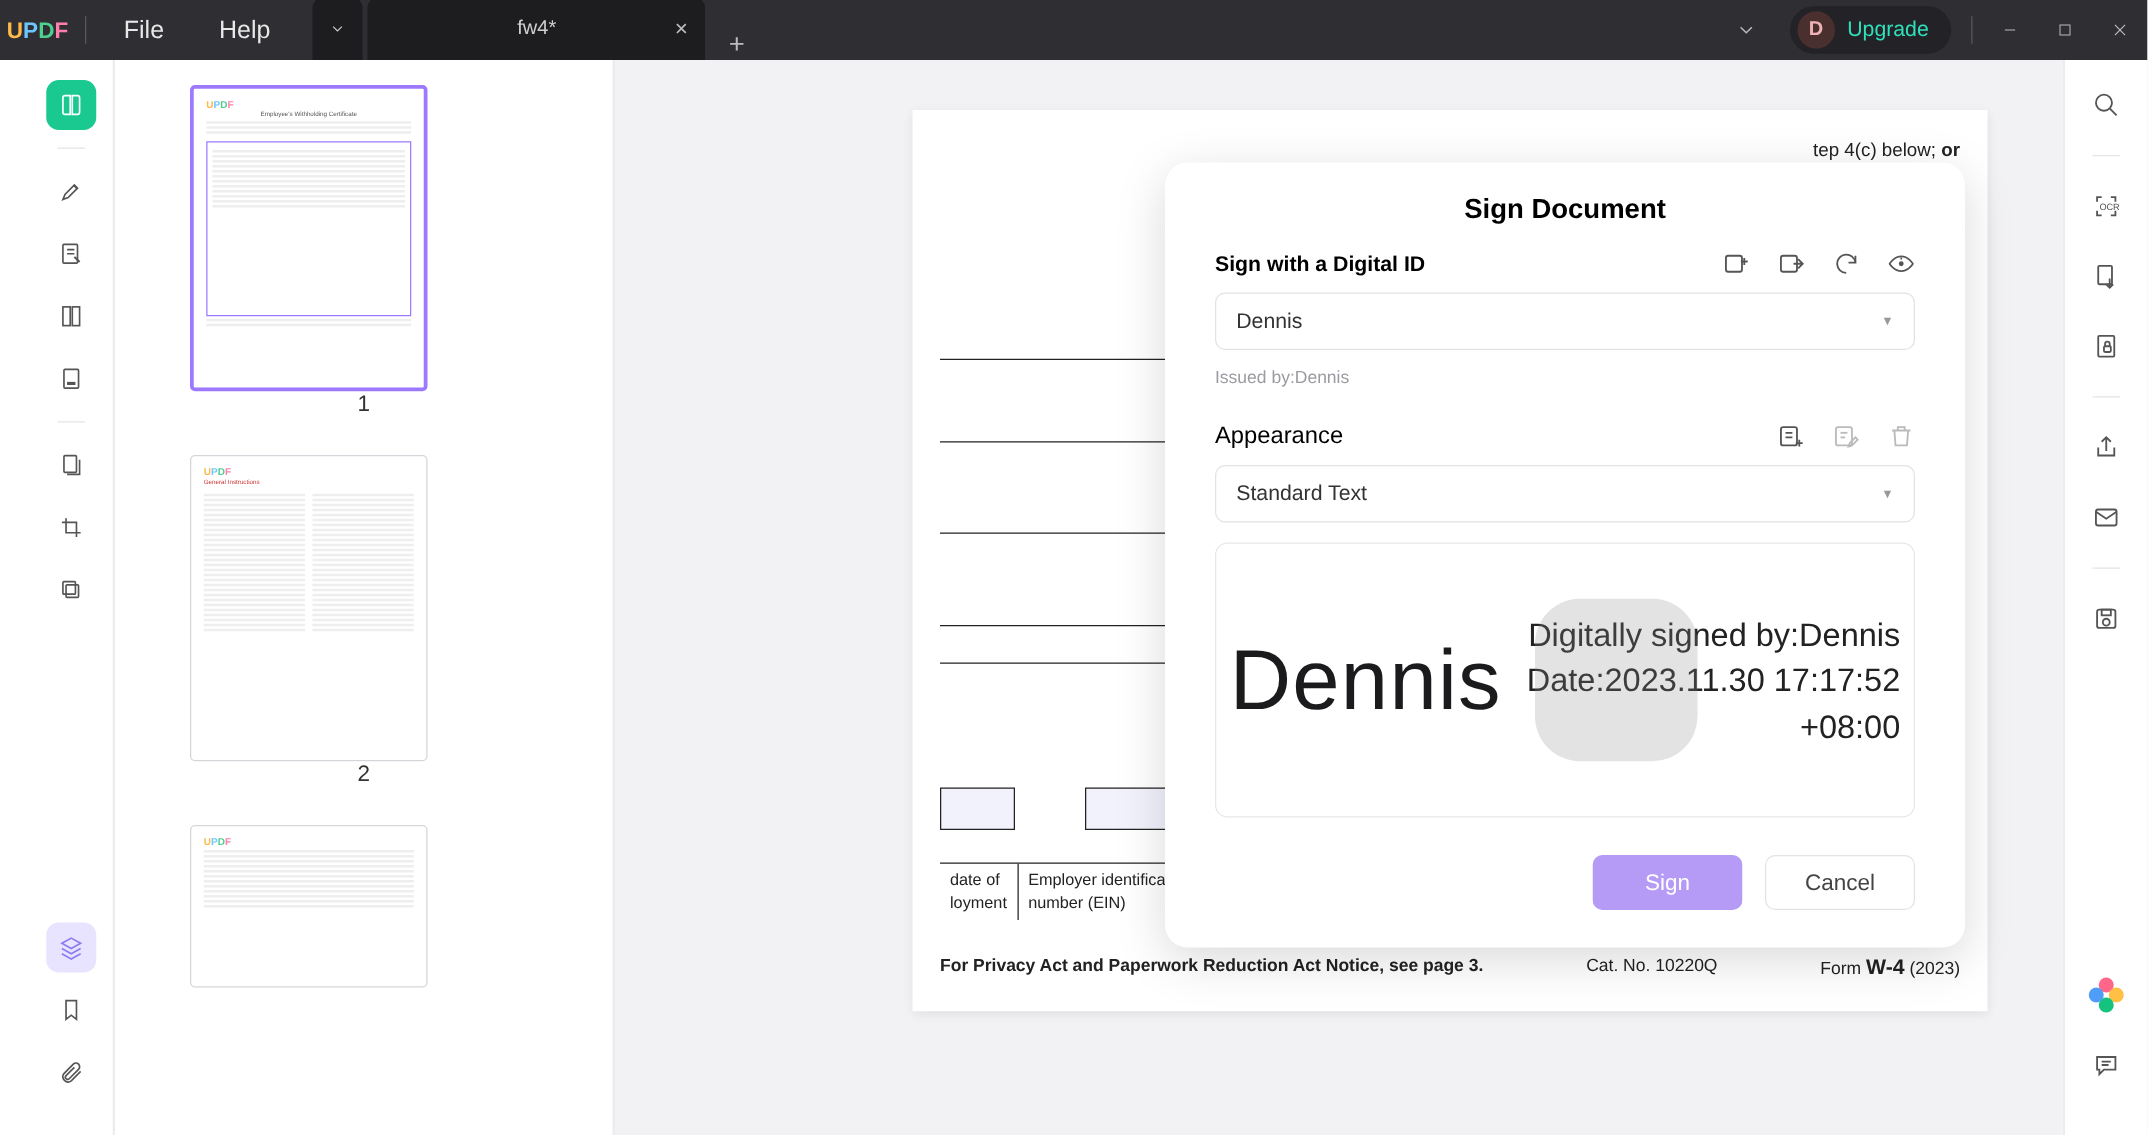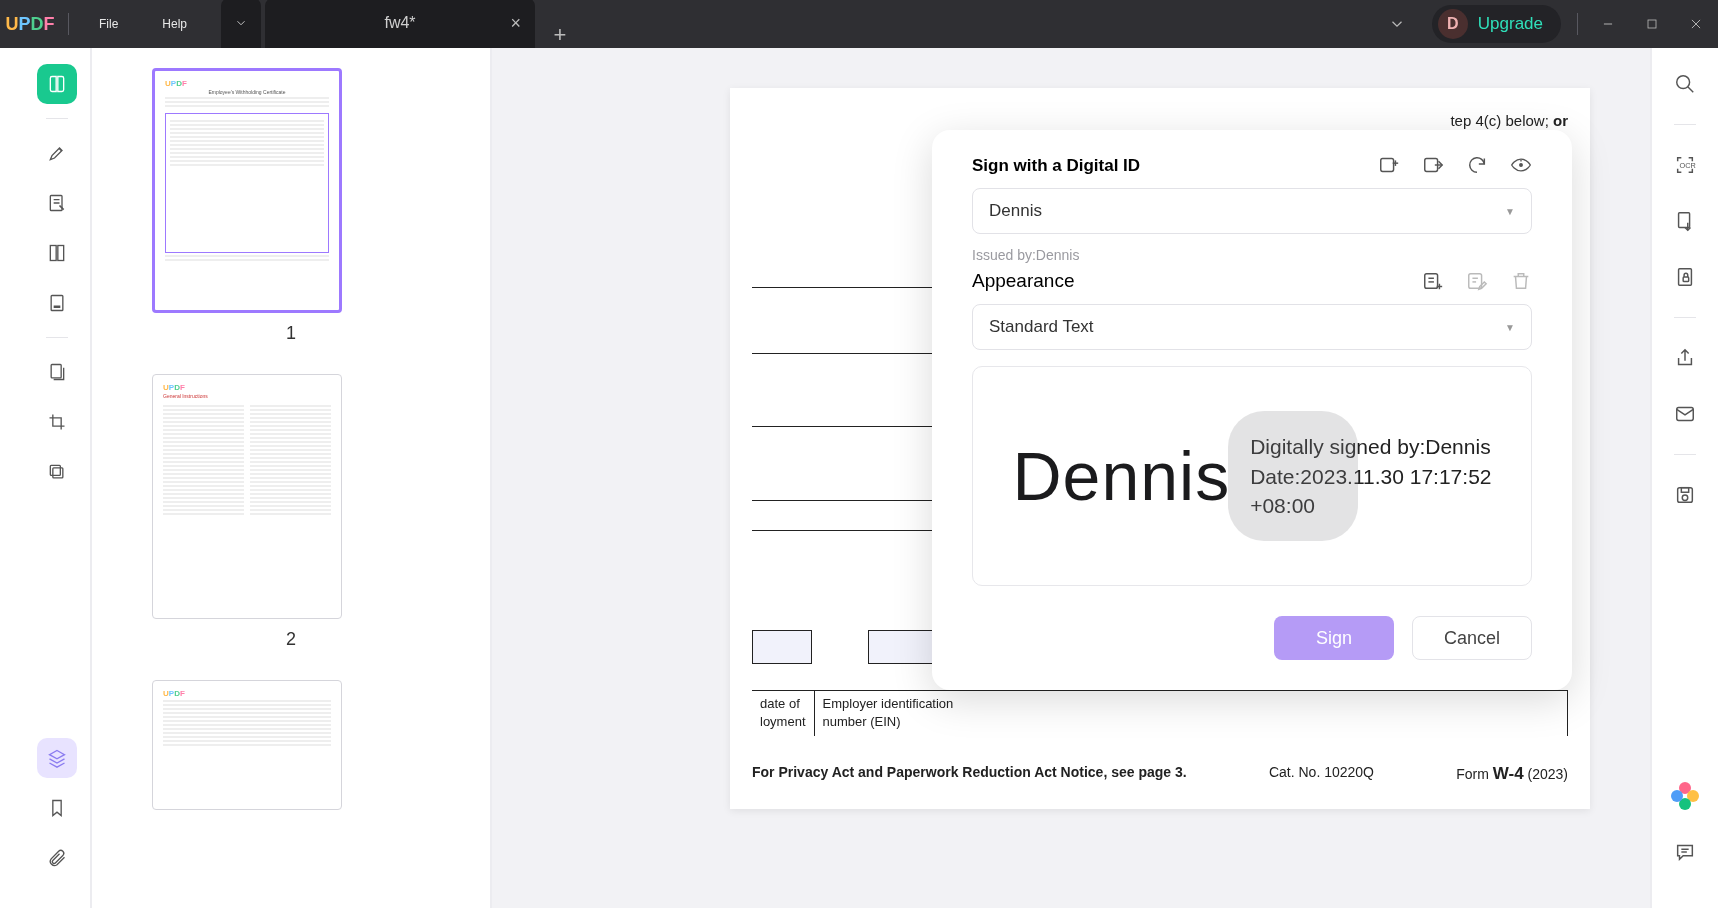--- a/index.html
+++ b/index.html
@@ -3,21 +3,21 @@
 <meta charset="utf-8">
 <style>
 * { margin: 0; padding: 0; box-sizing: border-box; font-family: -apple-system, BlinkMacSystemFont, "Segoe UI", Arial, sans-serif; }
 body { background: #fff; width: 1718px; height: 908px; overflow: hidden; position: relative; }
 
 
 .topbar { height: 48px; background: #2f2f33; display: flex; align-items: center; color: #e8e8e8; }
 .logo { width: 60px; height: 48px; display:flex; align-items:center; justify-content:center; font-weight: 800; font-size: 18px; }
 .logo span:nth-child(1){color:#ffb94a;} .logo span:nth-child(2){color:#6ec6ff;} .logo span:nth-child(3){color:#4ecf8f;} .logo span:nth-child(4){color:#ff7faa;}
 .vdiv { width:1px; height:22px; background:#585860; margin:0 8px;}
-.menu-item { padding: 0 22px; font-size: 12px; cursor:pointer; }
+.menu-item { padding: 0 22px; font-size: 20px; cursor:pointer; }
 .tab-strip { display:flex; align-items:flex-end; height:48px; margin-left:12px; }
 .tab { height:50px; background:#1d1d20; border-radius:8px 8px 0 0; min-width:270px; display:flex; align-items:center; justify-content:center; color:#cfcfcf; position:relative; margin-top:8px; padding:0 30px; }
 .tab.small { min-width:40px; width:40px; padding:0; margin-right:4px; }
 .tab .close { position:absolute; right:14px; color:#bbb; font-size:18px; }
 .newtab { width:30px; text-align:center; color:#bbb; font-size:22px; margin-left:10px; cursor:pointer;}
 .spacer { flex:1; }
 .titlebar-btn { width:30px; height:30px; margin:0 12px; color:#bbb; display:flex; align-items:center; justify-content:center; cursor:pointer; font-size:16px;}
 .upgrade-pill { display:flex; align-items:center; gap:10px; background:#232327; border-radius:20px; padding:4px 18px 4px 6px; margin:0 8px;}
 .avatar { width:30px; height:30px; border-radius:50%; background:#4a2f2f; color:#f0b2b2; display:flex; align-items:center; justify-content:center; font-weight:600;}
 .upgrade-txt { color:#2fe0ba; font-size:17px;}
@@ -26,21 +26,21 @@
 
 
 .workspace { display:flex; height:860px; position:relative; }
 .gutter { width:24px; background:#fff; }
 .leftbar { width:68px; background:#fff; border-right:2px solid #ececf0; display:flex; flex-direction:column; align-items:center; padding-top:16px; gap:10px; border-top-left-radius:26px;}
 .tool { width:40px; height:40px; border-radius:10px; display:flex; align-items:center; justify-content:center; color:#555; cursor:pointer;}
 .tool.active { background:#19c98f; color:#fff;}
 .tool.purple { background:#e8e3ff; color:#8b7cf0;}
 .sep { width:22px; height:1px; background:#e5e5e9; margin:4px 0;}
 .thumbs { width:400px; background:#fff; border-right:2px solid #ececf0; overflow:auto; padding:20px 60px; }
-.thumb { width:190px; height:245px; border:3px solid #9d79ff; background:#fff; border-radius:4px; margin-bottom:10px; overflow:hidden;}
+.thumb { width:190px; height:245px; border:3px solid #9d79ff; background:#fff; border-radius:4px; overflow:hidden;}
 .thumb.noborder { border:1px solid #d5d5db;}
 .thumb-label{ text-align:center; color:#333; font-size:18px; margin-bottom:30px;}
 .thumb-inner { padding:10px; font-size:4px; line-height:5px; color:#999;}
 .thumb-inner .thumb-logo{ font-weight:800; font-size:8px; margin-bottom:4px;}
 .thumb-inner .thumb-logo span:nth-child(1){color:#ffb94a;} .thumb-inner .thumb-logo span:nth-child(2){color:#6ec6ff;} .thumb-inner .thumb-logo span:nth-child(3){color:#4ecf8f;} .thumb-inner .thumb-logo span:nth-child(4){color:#ff7faa;}
 .thumb-line { height:2px; background:#eee; margin:2px 0;}
 .thumb-box { border:1px solid #9d79ff; height:140px; margin-top:6px; padding:4px;}
 .thumb-col2 { display:flex; gap:6px; margin-top:4px;}
 .thumb-col2 > div { flex:1;}
 .main { flex:1; background:#f2f2f5; position:relative; overflow:hidden;}
@@ -62,24 +62,24 @@
 
 
 .dialog { position:absolute; left:440px; top:82px; width:640px; background:#fff; border-radius:18px; box-shadow:0 10px 40px rgba(0,0,0,0.15); padding:24px 40px 30px 40px; z-index:50;}
 .dialog h2 { text-align:center; font-weight:700; font-size:22px; margin-bottom:20px;}
 .section-head { display:flex; align-items:flex-end; margin-bottom:12px;}
 .section-head .title{ font-weight:700; font-size:17px; flex:1;}
 .icon-row { display:flex; gap:22px;}
 .icon-row .ico { color:#555; cursor:pointer; width:22px; height:22px; display:flex; align-items:center; justify-content:center;}
 .selectbox { border:1px solid #e2e2e7; border-radius:8px; height:46px; display:flex; align-items:center; padding:0 16px; font-size:17px; color:#333; position:relative; margin-bottom:10px; cursor:pointer;}
 .selectbox .caret { position:absolute; right:16px; color:#999; font-size:10px;}
-.meta { color:#9a9aa0; font-size:14px; margin-bottom:4px; line-height:1.6;}
+.meta { color:#9a9aa0; font-size:14px; margin-bottom:26px; line-height:1.6;}
 .preview { border:1px solid #e7e7eb; border-radius:10px; height:220px; margin-top:16px; display:flex; align-items:center; justify-content:center; gap:20px; position:relative; overflow:hidden;}
 .preview-name { font-size:68px; font-weight:400; color:#1b1b1d; letter-spacing:1px;}
-.preview-details { font-size:21px; color:#222; line-height:1.4;}
+.preview-details { font-size:26px; color:#222; line-height:1.4;text-align:right;}
 .splash { position:absolute; width:130px; height:130px; background:#8f8f95; border-radius:36px; opacity:0.25; left:255px; }
 .dlg-buttons { display:flex; justify-content:flex-end; gap:18px; margin-top:30px;}
 .btn { height:44px; min-width:120px; border-radius:8px; display:flex; align-items:center; justify-content:center; font-size:18px; cursor:pointer; border:1px solid transparent;}
 .btn-primary { background:#b59bf6; color:#fff;}
 .btn-secondary { background:#fff; color:#444; border-color:#e3e3e8;}
 
 svg { stroke:currentColor; fill:none; stroke-width:1.6; }
 </style>
 </head>
 <body>
@@ -395,20 +395,21 @@
       <div class="footer">
         <b>For Privacy Act and Paperwork Reduction Act Notice, see page 3.</b>
         <span>Cat. No. 10220Q</span>
         <span>
           <span>Form </span><b style="font-size:17px">W-4</b><span> (2023)</span>
         </span>
       </div>
     </div>
 
     <div class="dialog">
+      <h2>Sign Document</h2>
 
       <div class="section-head">
         <div class="title">Sign with a Digital ID</div>
         <div class="icon-row">
           <div class="ico">
               <svg width="22" height="22" viewBox="0 0 24 24">
                 <rect x="3" y="5" width="14" height="14" rx="2"></rect>
                 <line x1="19" y1="7" x2="19" y2="13"></line>
                 <line x1="16" y1="10" x2="22" y2="10"></line>
               </svg>

